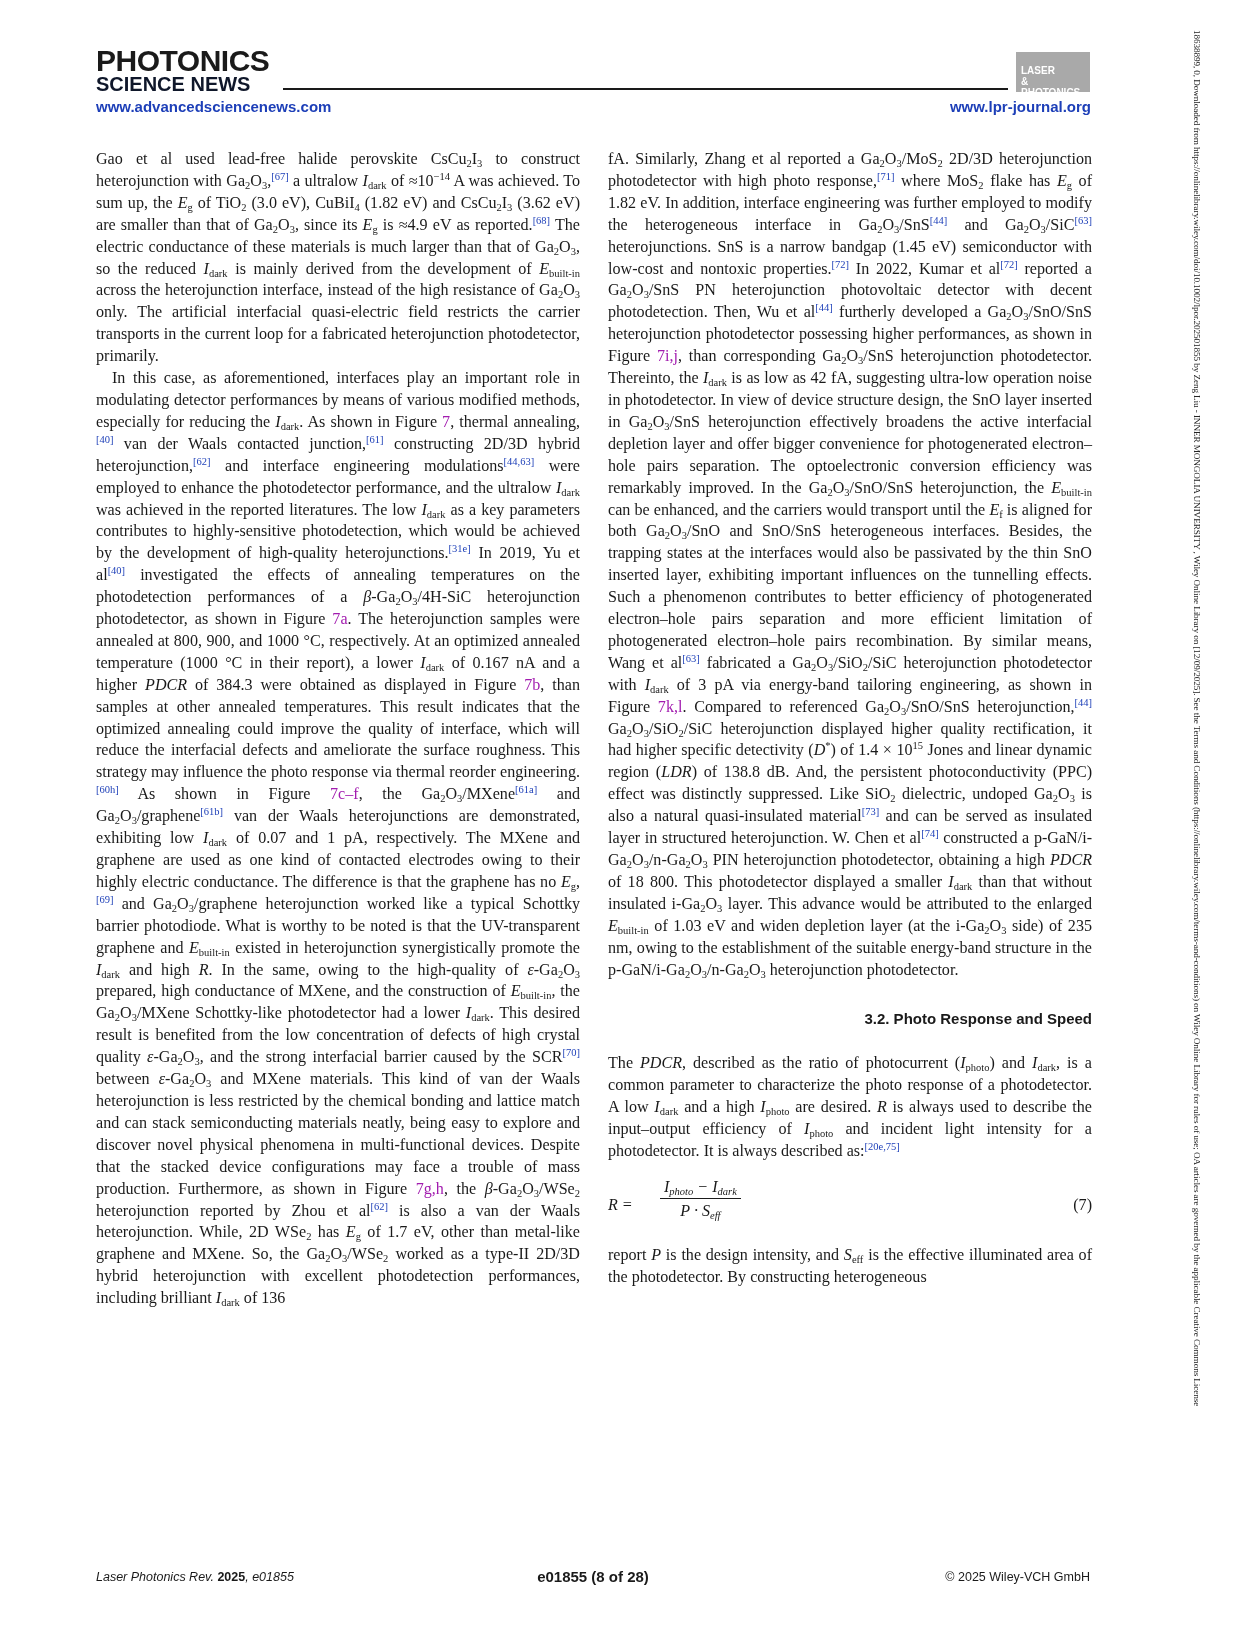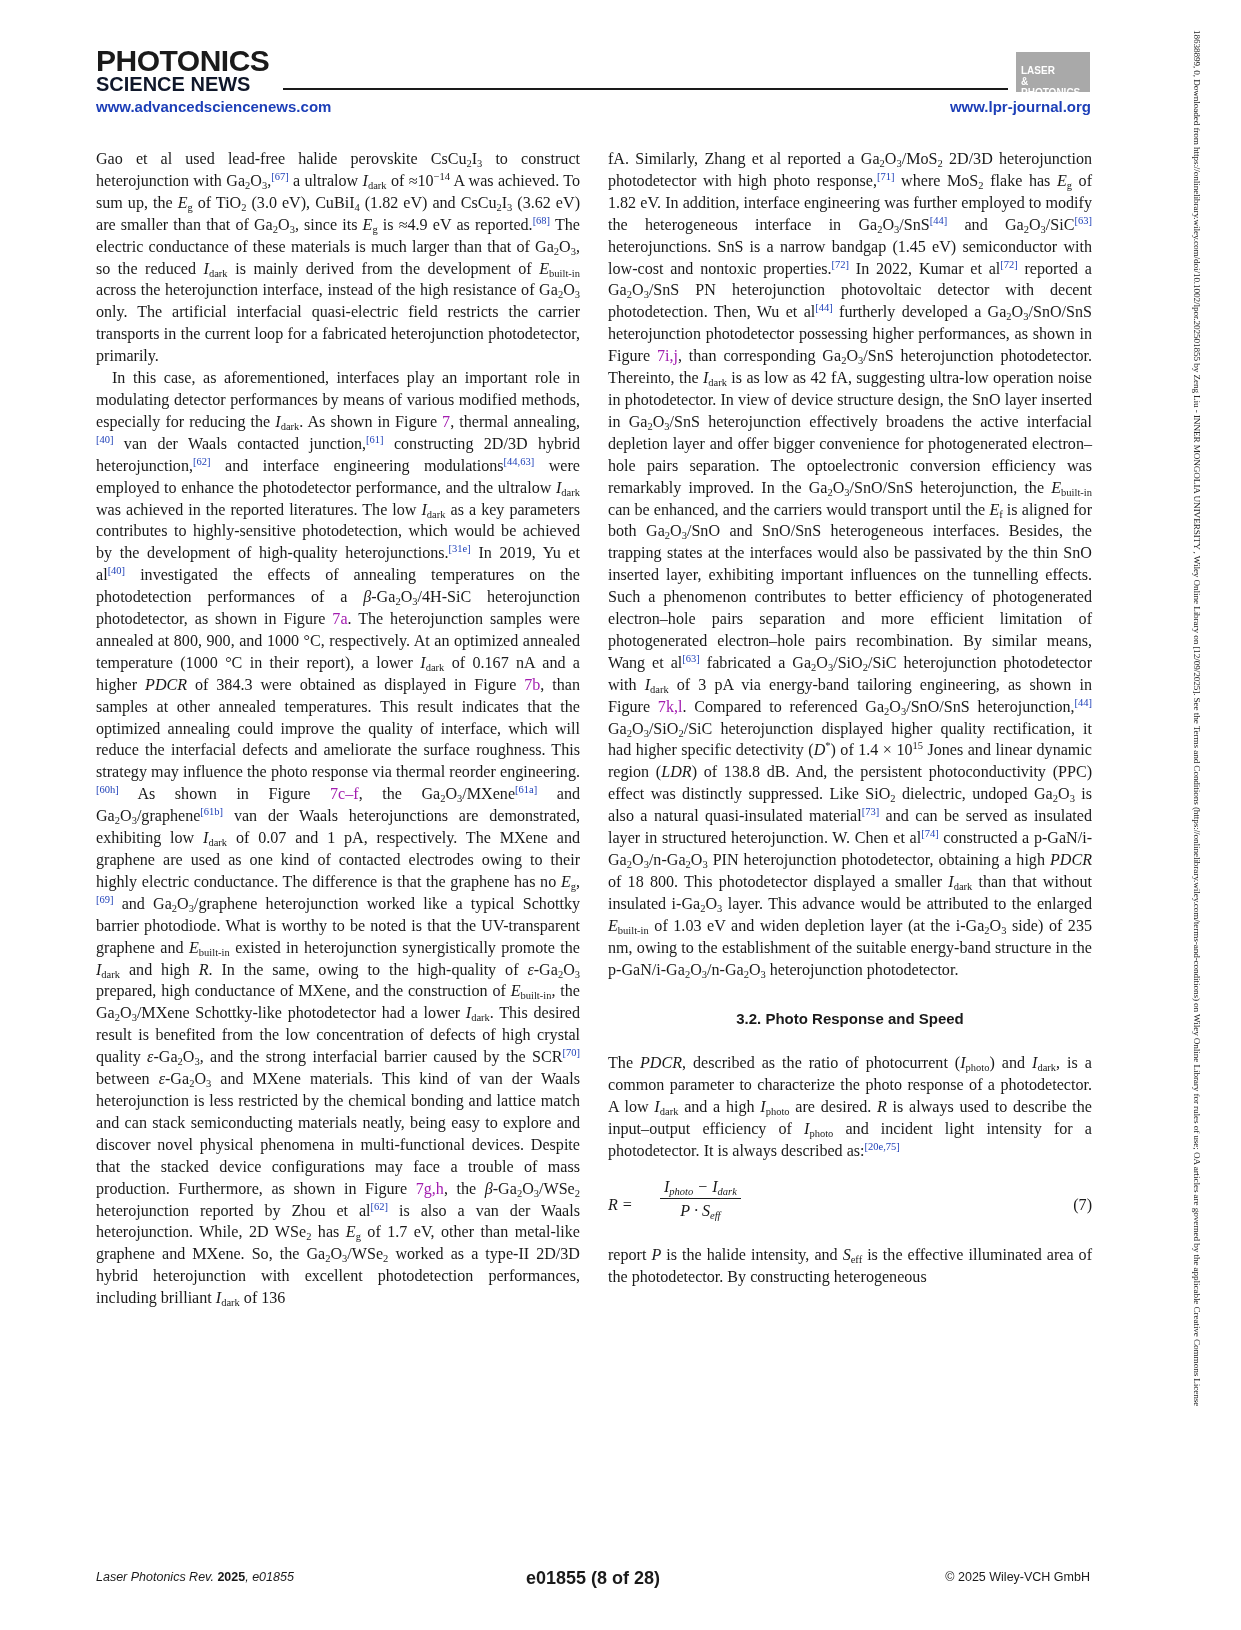--- a/index.html
+++ b/index.html
@@ -17,31 +17,31 @@
   .col { position: absolute; top: 148px; width: 484px; font-size: 16.1px; line-height: 21.9px; text-align: justify; hyphens: manual; }
   .col-left { left: 96px; }
   .col-right { left: 608px; }
   .col p { margin: 0; }
   .col p.indent { text-indent: 16px; }
   sub { font-size: 10.5px; vertical-align: -3px; line-height: 0; }
   sup { font-size: 10.5px; vertical-align: 6px; line-height: 0; }
   .ref { color: #1d3fb8; }
   .link { color: #a21caf; }
   .it { font-style: italic; }
-  .section-heading { font-family: "Liberation Sans", sans-serif; font-weight: 700; font-size: 15px; margin: 28px 0 22px 0 !important; text-align: center; }
+  .section-heading { font-family: "Liberation Sans", sans-serif; font-weight: 700; font-size: 15px; margin: 28px 0 22px 0 !important; text-align: right; }
   .equation { position: relative; height: 58px; margin: 14px 0 10px 0; }
   .eq-lhs { position: absolute; left: 0; top: 18px; font-style: italic; }
   .eq-frac { position: absolute; left: 52px; top: 0; text-align: center; font-style: italic; }
   .eq-num { padding: 0 4px; border-bottom: 1.5px solid #1a1a1a; line-height: 22px; }
   .eq-den { line-height: 24px; }
   .eq-label { position: absolute; right: 0; top: 18px; }
   .footer { position: absolute; top: 1568px; left: 96px; width: 994px; height: 20px; font-family: "Liberation Sans", sans-serif; font-size: 12.5px; color: #1a1a1a; }
   .footer-left { position: absolute; left: 0; top: 2px; font-style: italic; }
   .footer-left b { font-style: normal; }
-  .footer-center { position: absolute; left: 50%; transform: translateX(-50%); font-weight: 700; font-size: 18px; top: 0; }
+  .footer-center { position: absolute; left: 50%; transform: translateX(-50%); font-weight: 700; font-size: 15px; top: 0; }
   .footer-right { position: absolute; right: 0; top: 2px; }
 </style>
 </head>
 <body>
 
 <div class="logo">
   <div class="l1">PHOTONICS</div>
   <div class="l2">SCIENCE NEWS</div>
 </div>
 <div class="header-rule"></div>
@@ -72,20 +72,20 @@
 
   <div class="equation">
     <span class="eq-lhs">R =</span>
     <div class="eq-frac">
       <div class="eq-num"><span>I</span><sub>photo</sub><span> − </span><span>I</span><sub>dark</sub></div>
       <div class="eq-den"><span>P · S</span><sub>eff</sub></div>
     </div>
     <span class="eq-label">(7)</span>
   </div>
 
-  <p><span>report </span><span class="it">P</span><span> is the halide intensity, and </span><span class="it">S</span><sub>eff</sub><span> is the effective illuminated area of the photodetector. By constructing heterogeneous</span></p>
+  <p><span>report </span><span class="it">P</span><span> is the design intensity, and </span><span class="it">S</span><sub>eff</sub><span> is the effective illuminated area of the photodetector. By constructing heterogeneous</span></p>
 </div>
 
 <div class="footer">
   <span class="footer-left"><span>Laser Photonics Rev.</span> <b>2025</b><span>, e01855</span></span>
   <span class="footer-center">e01855 (8 of 28)</span>
   <span class="footer-right">© 2025 Wiley-VCH GmbH</span>
 </div>
 
 </body></html>

